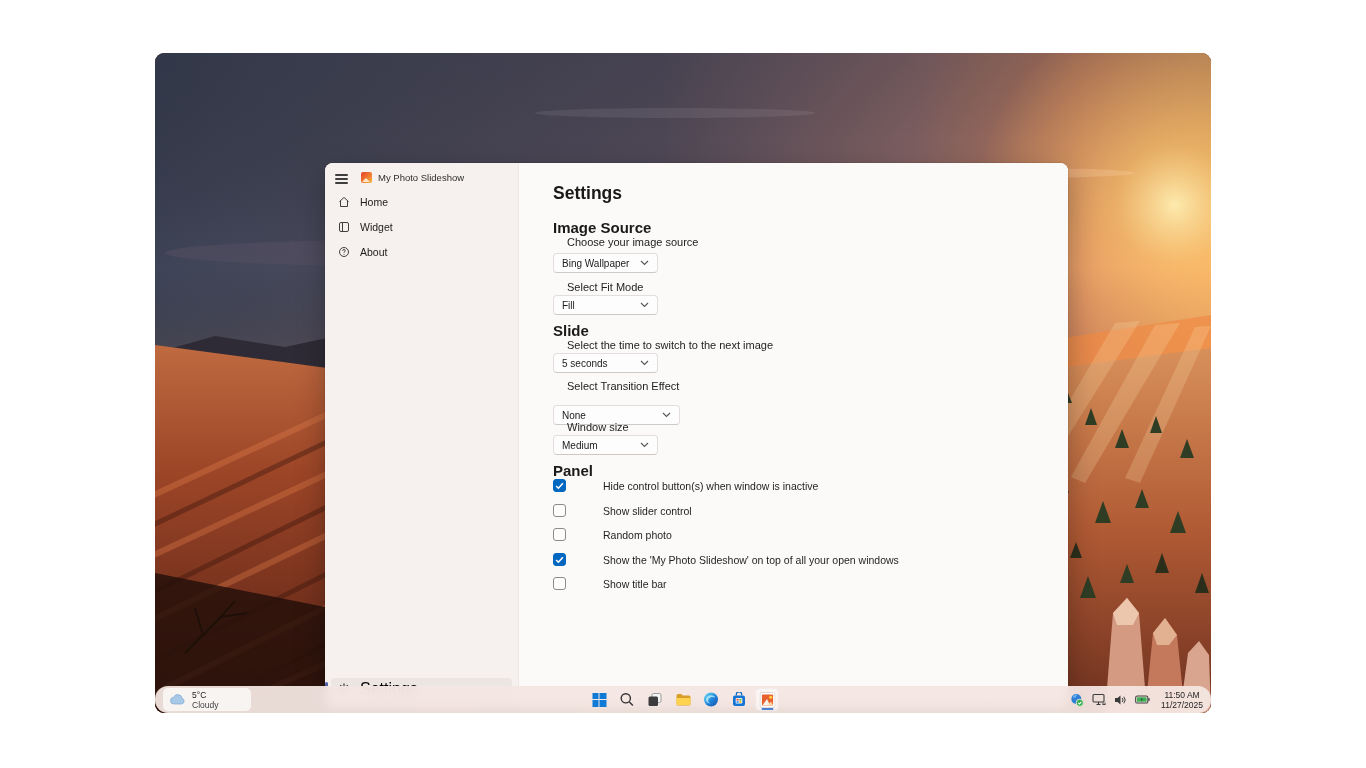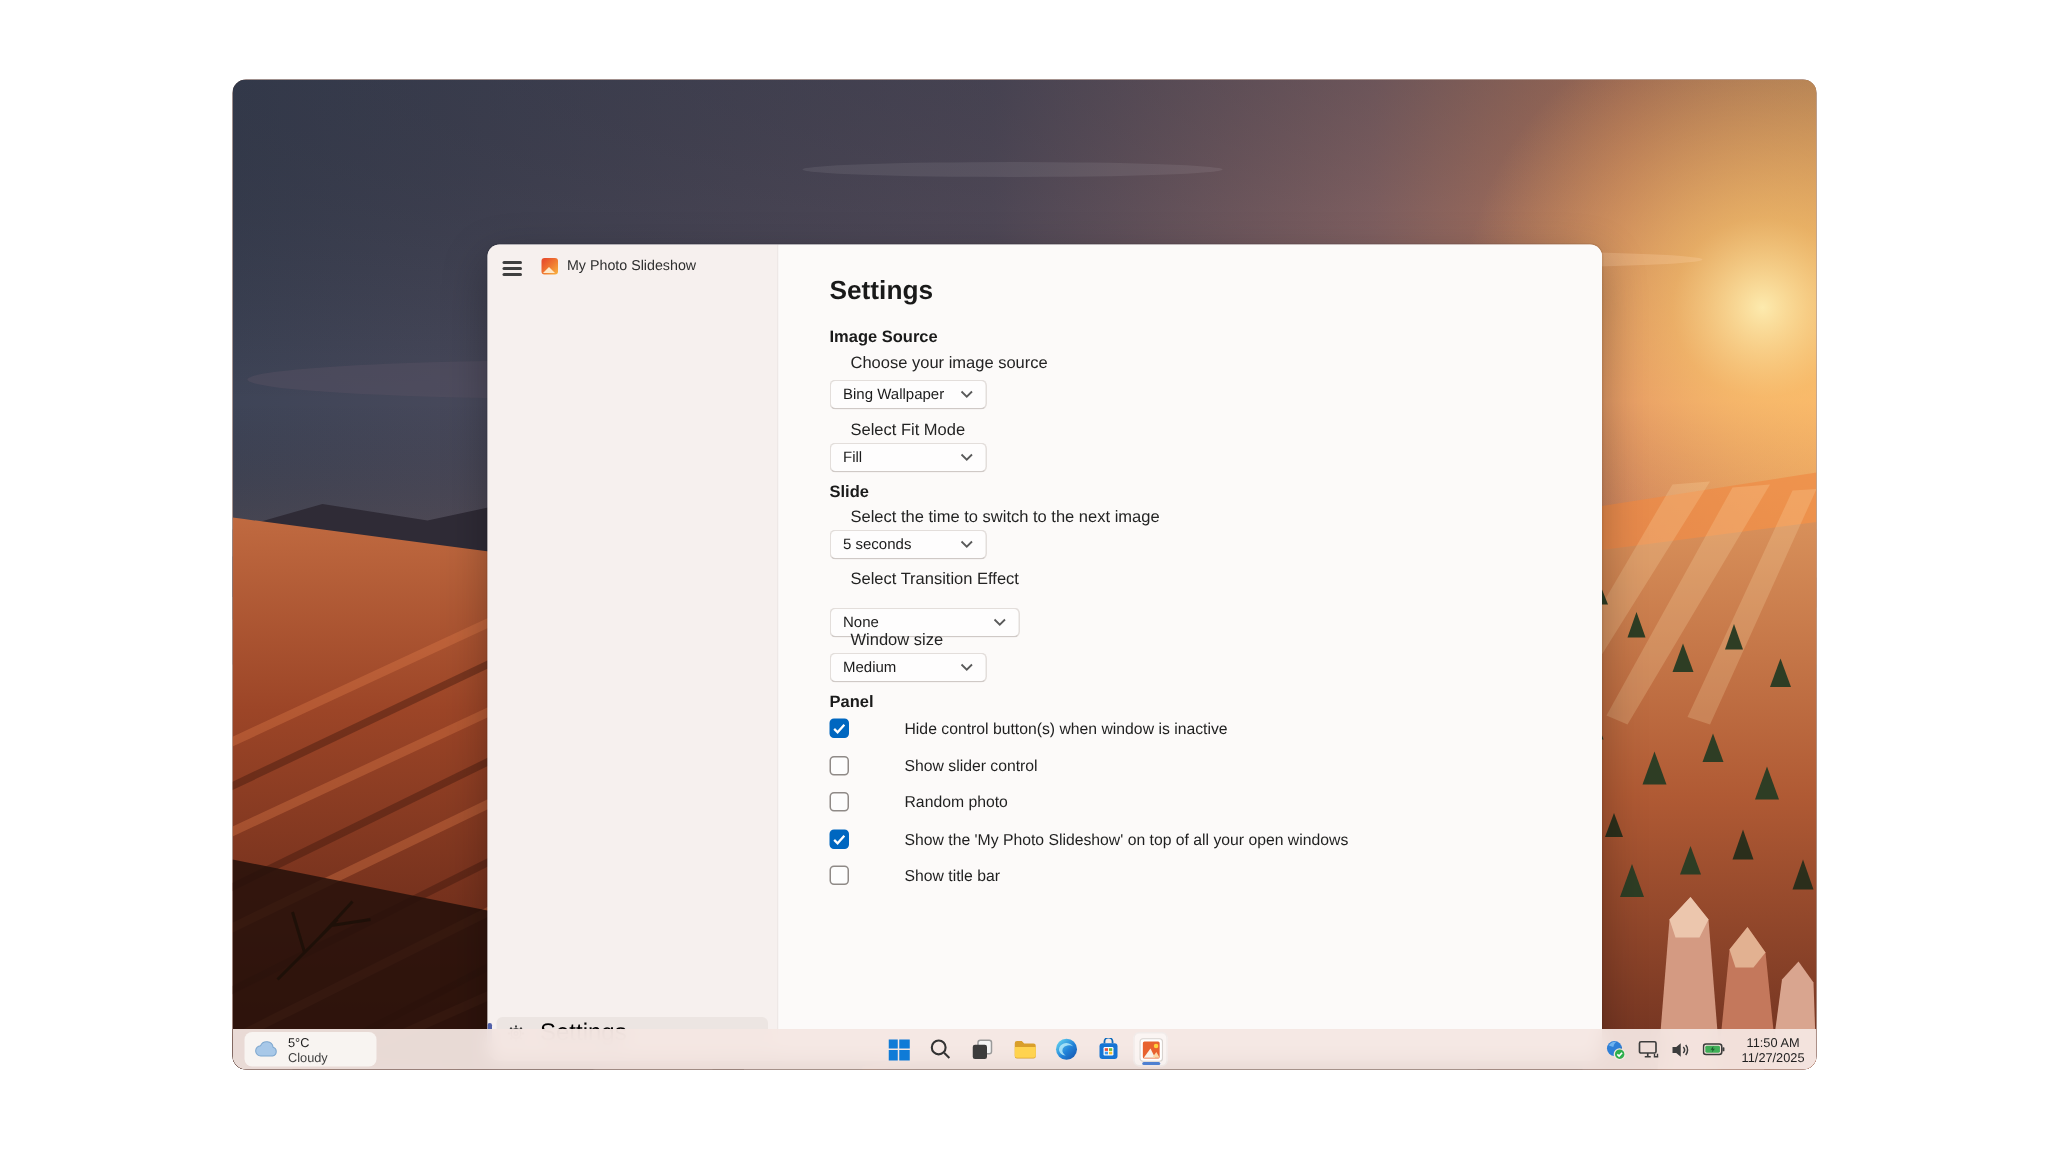--- a/index.html
+++ b/index.html
@@ -42,37 +42,37 @@
   .cap-btn { width:29px; height:24px; display:flex; align-items:center; justify-content:center; cursor:pointer; }
   .glyph-min { width:9px; height:1px; background:#3f3f3f; }
   .glyph-max { width:8px; height:8px; border:1px solid #3f3f3f; border-radius:1.5px; }
   .glyph-close { position:relative; width:10px; height:10px; }
   .glyph-close i { position:absolute; left:-1px; top:4.5px; width:12px; height:1px; background:#3f3f3f; }
   .glyph-close i:first-child { transform:rotate(45deg); }
   .glyph-close i:last-child  { transform:rotate(-45deg); }
 
   
   .page-title { position:absolute; left:34px; top:20px; font-size:17.5px; font-weight:700; color:#191919; }
-  .group-hdr { position:absolute; left:34px; font-size:11px; font-weight:700; color:#1a1a1a; }
+  .group-hdr { position:absolute; left:34px; font-size:15px; font-weight:700; color:#1a1a1a; }
   .fld-lbl   { position:absolute; left:48px; font-size:11px; color:#232323; }
   .dropdown { position:absolute; left:34px; height:20px; background:#fefdfd;
     border:1px solid #e3dedb; border-bottom-color:#cfc9c6; border-radius:4px;
     display:flex; align-items:center; justify-content:space-between;
     padding:0 8px; font-size:10px; color:#1b1b1b; cursor:pointer; }
   .cb-row { position:absolute; left:34px; display:flex; align-items:center; gap:8px; cursor:pointer; }
   .cb-box { width:13px; height:13px; border-radius:3px; border:1px solid #8f8a87; background:#fdfdfd;
     display:flex; align-items:center; justify-content:center; }
   .cb-box svg { visibility:hidden; }
   .cb-row.checked .cb-box { background:var(--accent,#0067c0); border-color:var(--accent,#0067c0); }
   .cb-row.checked .cb-box svg { visibility:visible; }
   .cb-lbl { font-size:10.5px; color:#1f1f1f;padding-left:29px; }
 
   
   .taskbar { position:absolute; left:0; right:0; bottom:0; height:27px;
-    background:rgba(244,231,226,.94); backdrop-filter:blur(6px); }
+    background:rgba(244,231,226,.94); backdrop-filter:blur(6px);border-radius:13px; }
   .weather { position:absolute; left:8px; top:2px; width:88px; height:23px; border-radius:5px;
     background:rgba(253,250,248,.8); display:flex; align-items:center; gap:6px; padding-left:7px; cursor:pointer; }
   .weather .t { font-size:8.5px; color:#1c1c1c; line-height:10px; }
   .weather .c { font-size:8.5px; color:#3e3e3e; line-height:10px; }
   .tb-center { position:absolute; left:50%; top:0; transform:translateX(-50%); height:27px;
     display:flex; align-items:center; gap:5px; }
   .tb-btn { position:relative; width:23px; height:23px; border-radius:4px;
     display:flex; align-items:center; justify-content:center; cursor:pointer; }
   .tb-btn.active { background:rgba(255,255,255,.55); box-shadow:inset 0 0 0 1px rgba(0,0,0,.04); }
   .tb-btn.active::after { content:""; position:absolute; bottom:1px; left:50%; transform:translateX(-50%);
@@ -192,20 +192,43 @@
 
     <div class="sidebar">
       <div class="hamburger">
           <i></i>
           <i></i>
           <i></i>
         </div>
       <div class="app-icon"></div>
       <div class="app-title">My Photo Slideshow</div>
 
+      <div class="nav">
+        <div class="nav-item">
+          <svg width="12" height="12" viewBox="0 0 12 12" fill="none" stroke="#3f3f3f" stroke-width="1">
+            <path d="M1.5,5.5 L6,1.5 L10.5,5.5 M2.5,5 L2.5,10.5 L9.5,10.5 L9.5,5"></path>
+          </svg>
+          <span class="lbl">Home</span>
+        </div>
+        <div class="nav-item">
+          <svg width="12" height="12" viewBox="0 0 12 12" fill="none" stroke="#3f3f3f" stroke-width="1">
+            <rect x="1.5" y="1.5" width="9" height="9" rx="1.5"></rect>
+              <line x1="4.5" y1="1.5" x2="4.5" y2="10.5"></line>
+          </svg>
+          <span class="lbl">Widget</span>
+        </div>
+        <div class="nav-item">
+          <svg width="12" height="12" viewBox="0 0 12 12" fill="none" stroke="#3f3f3f" stroke-width="1">
+            <circle cx="6" cy="6" r="4.5"></circle>
+              <path d="M4.7,4.8 C4.7,3.9 5.3,3.5 6,3.5 C6.8,3.5 7.3,4 7.3,4.7 C7.3,5.6 6,5.7 6,6.7"></path>
+              <circle cx="6" cy="8.3" r="0.5" fill="#3f3f3f" stroke="none"></circle>
+          </svg>
+          <span class="lbl">About</span>
+        </div>
+      </div>
 
       <div class="nav-indicator"></div>
       <div class="nav-footer">
         <svg width="12" height="12" viewBox="0 0 12 12" fill="none" stroke="#3f3f3f" stroke-width="1">
           <circle cx="6" cy="6" r="3.2"></circle>
             <circle cx="6" cy="6" r="1.2"></circle>
           <g stroke-width="1.3">
             <line x1="6" y1="0.6" x2="6" y2="2"></line>
               <line x1="6" y1="10" x2="6" y2="11.4"></line>
             <line x1="0.6" y1="6" x2="2" y2="6"></line>

